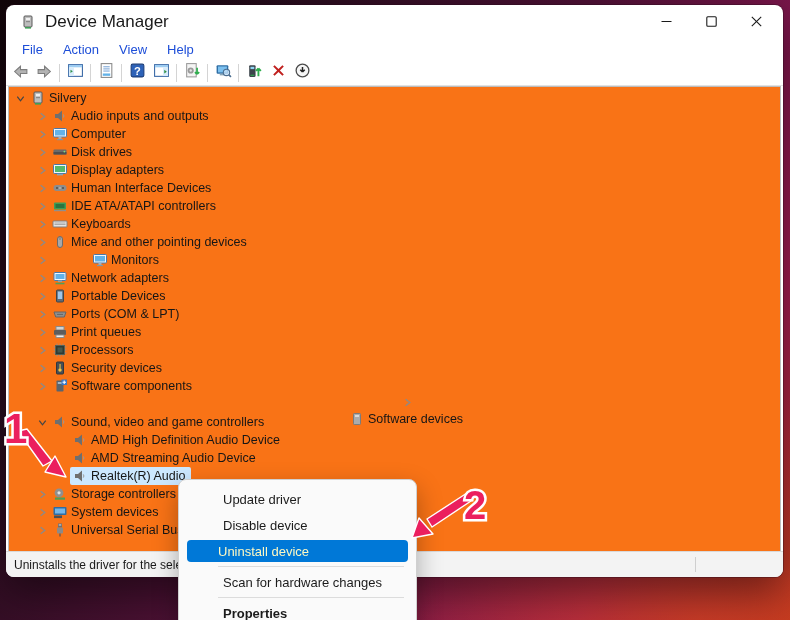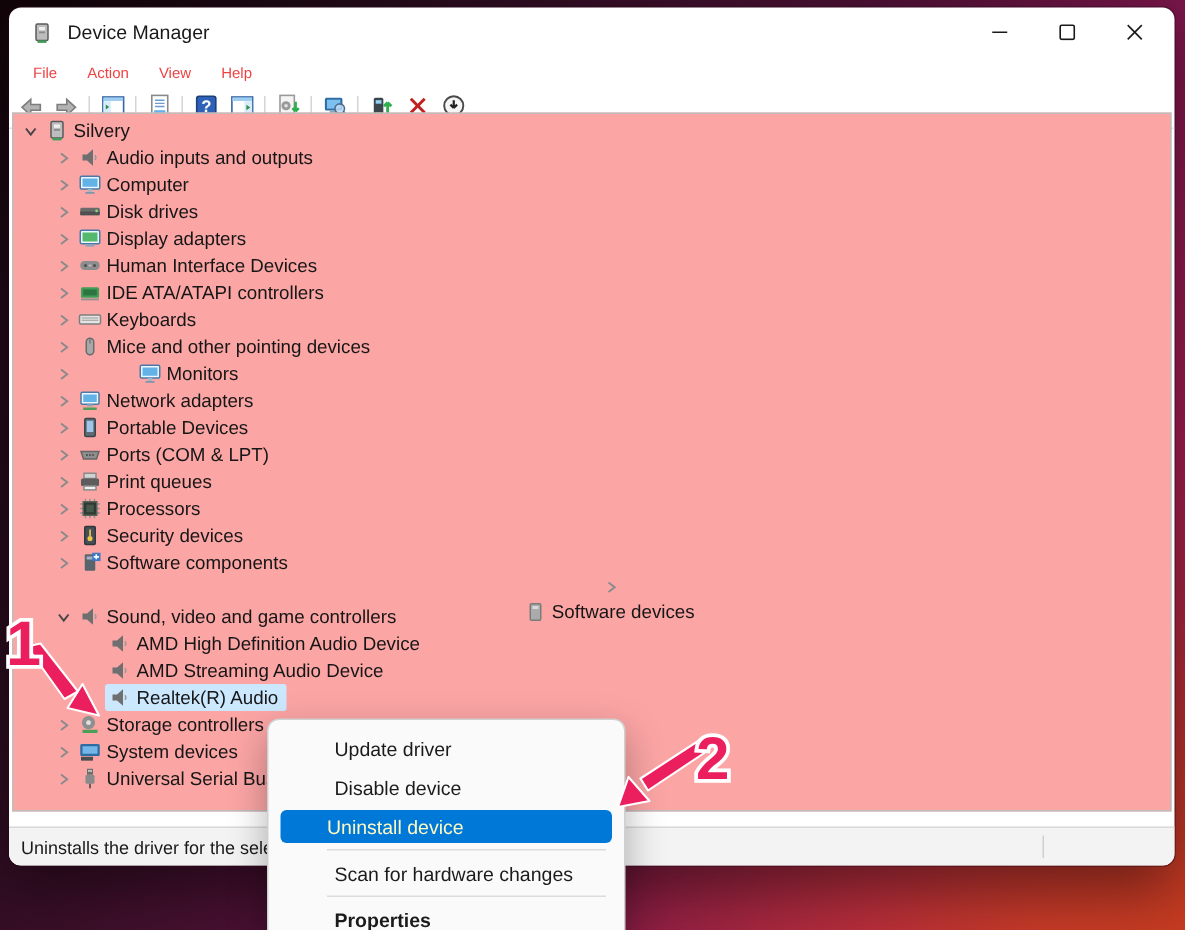--- a/index.html
+++ b/index.html
@@ -9,34 +9,34 @@
       radial-gradient(75% 60% at 88% 100%, rgba(214,70,28,.60), rgba(214,70,28,0) 62%),
       radial-gradient(55% 45% at 0% 0%, #120509 0%, rgba(18,5,9,0) 70%),
       linear-gradient(123deg,#190913 0%,#2c0d20 28%,#4e1135 50%,#7c164b 68%,#a21d50 82%,#b93323 100%);}
   
   .win{position:absolute;left:6px;top:5px;width:777px;height:572px;background:#ffffff;
     border-radius:8px;overflow:hidden;z-index:1;
     box-shadow:0 0 0 1px rgba(40,10,25,.35), 0 16px 40px rgba(0,0,0,.45);}
   .titlebar{height:33px;display:flex;align-items:center;padding-left:14px;position:relative;}
   .title-icon{width:16px;height:16px;margin-right:9px;display:inline-flex;}
   .title-icon svg{width:16px;height:16px;}
-  .title-text{font-size:13px;color:#191919;}
+  .title-text{font-size:17px;color:#191919;}
   .controls{position:absolute;right:4px;top:0;height:33px;display:flex;}
   .ctrl{width:45px;height:33px;display:flex;align-items:center;justify-content:center;}
   .ctrl svg{width:11px;height:11px;stroke:#1a1a1a;stroke-width:1.1;fill:none;}
   
-  .menubar{display:flex;align-items:center;height:22px;padding-left:6px;font-size:10px;color:#ef4444;}
+  .menubar{display:flex;align-items:center;height:22px;padding-left:6px;font-size:13px;color:#1d4ed8;}
   .menu-item{padding:2px 10px;}
   
   .toolbar{height:25px;display:flex;align-items:center;padding-left:2px;border-bottom:1px solid #e2e2e2;}
   .tb-btn{width:24px;height:22px;display:flex;align-items:center;justify-content:center;}
   .tb-btn svg{width:17px;height:17px;}
   .tb-sep{width:1px;height:18px;background:#d4d4d4;margin:0 3px;}
   
-  .treepanel{position:absolute;left:2px;right:2px;top:70px;height:464px;background:#fca5a5;
+  .treepanel{position:absolute;left:2px;right:2px;top:81px;height:464px;background:#f97316;
     border:1px solid #bdbdbd;overflow:hidden;font-size:12.5px;color:#161616;}
   .tree{padding-top:2px;}
   .row{display:flex;align-items:center;height:18px;}
   .chev{flex:0 0 15px;width:15px;height:15px;display:flex;align-items:center;justify-content:center;}
   .chev svg{width:11px;height:11px;fill:none;stroke-width:1.4;}
   .row-content{display:flex;align-items:center;padding:1px 5px 1px 2px;border-radius:2px;}
   .row-content.selected{background:#cce8ff;}
   .tree-icon{width:16px;height:16px;margin-right:3px;display:inline-flex;flex:0 0 16px;}
   .tree-icon svg{width:16px;height:16px;}
   .row-label{white-space:nowrap;}

